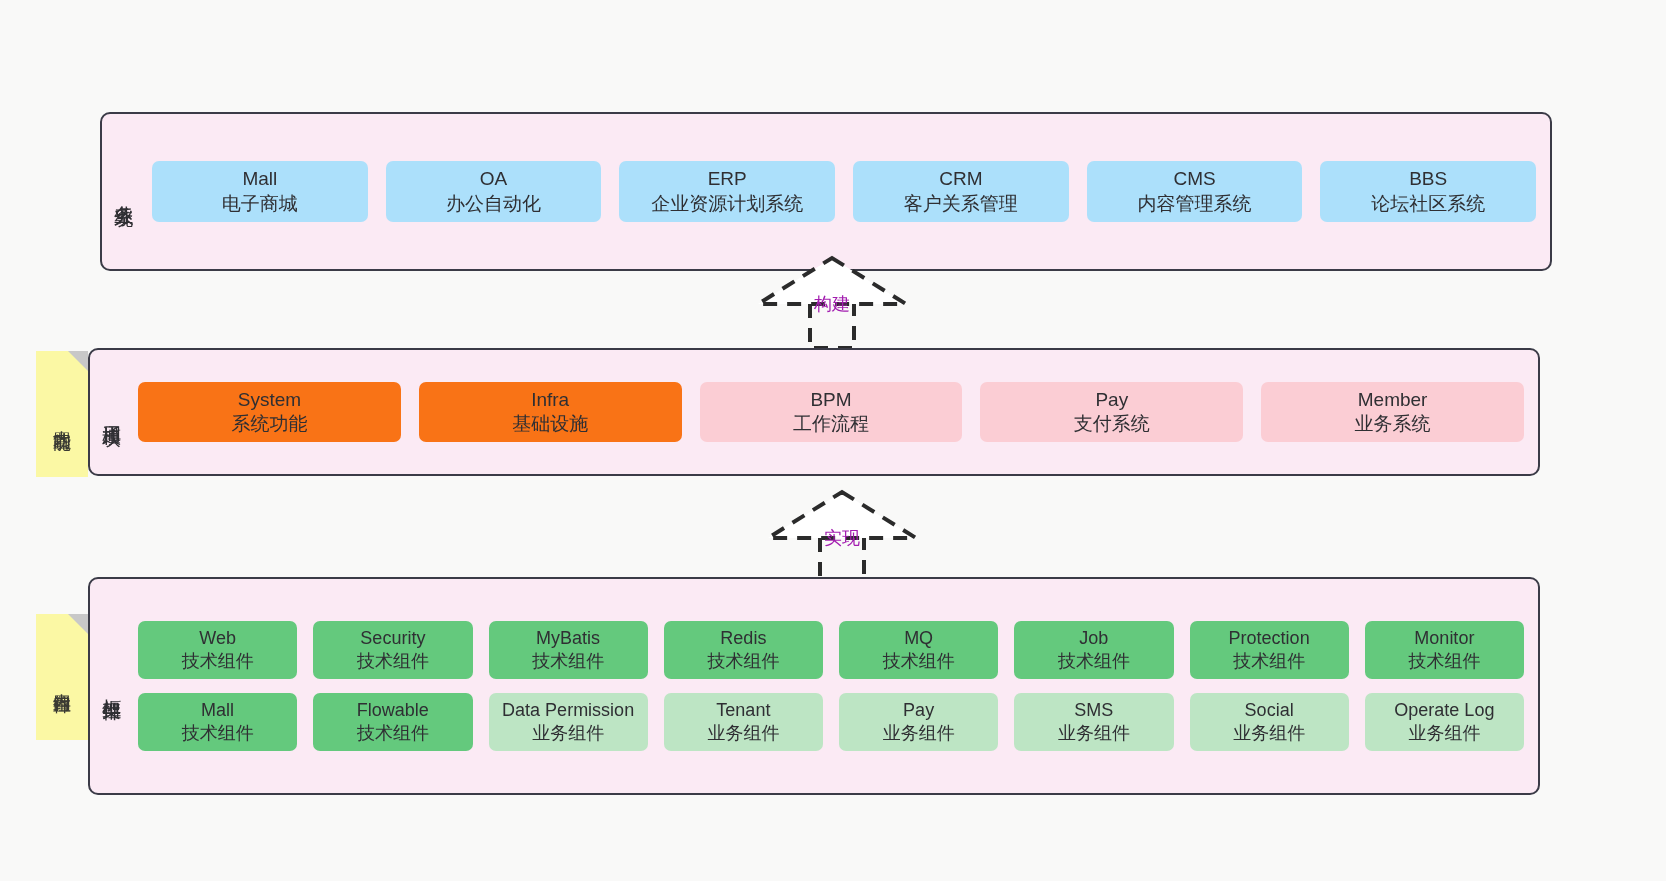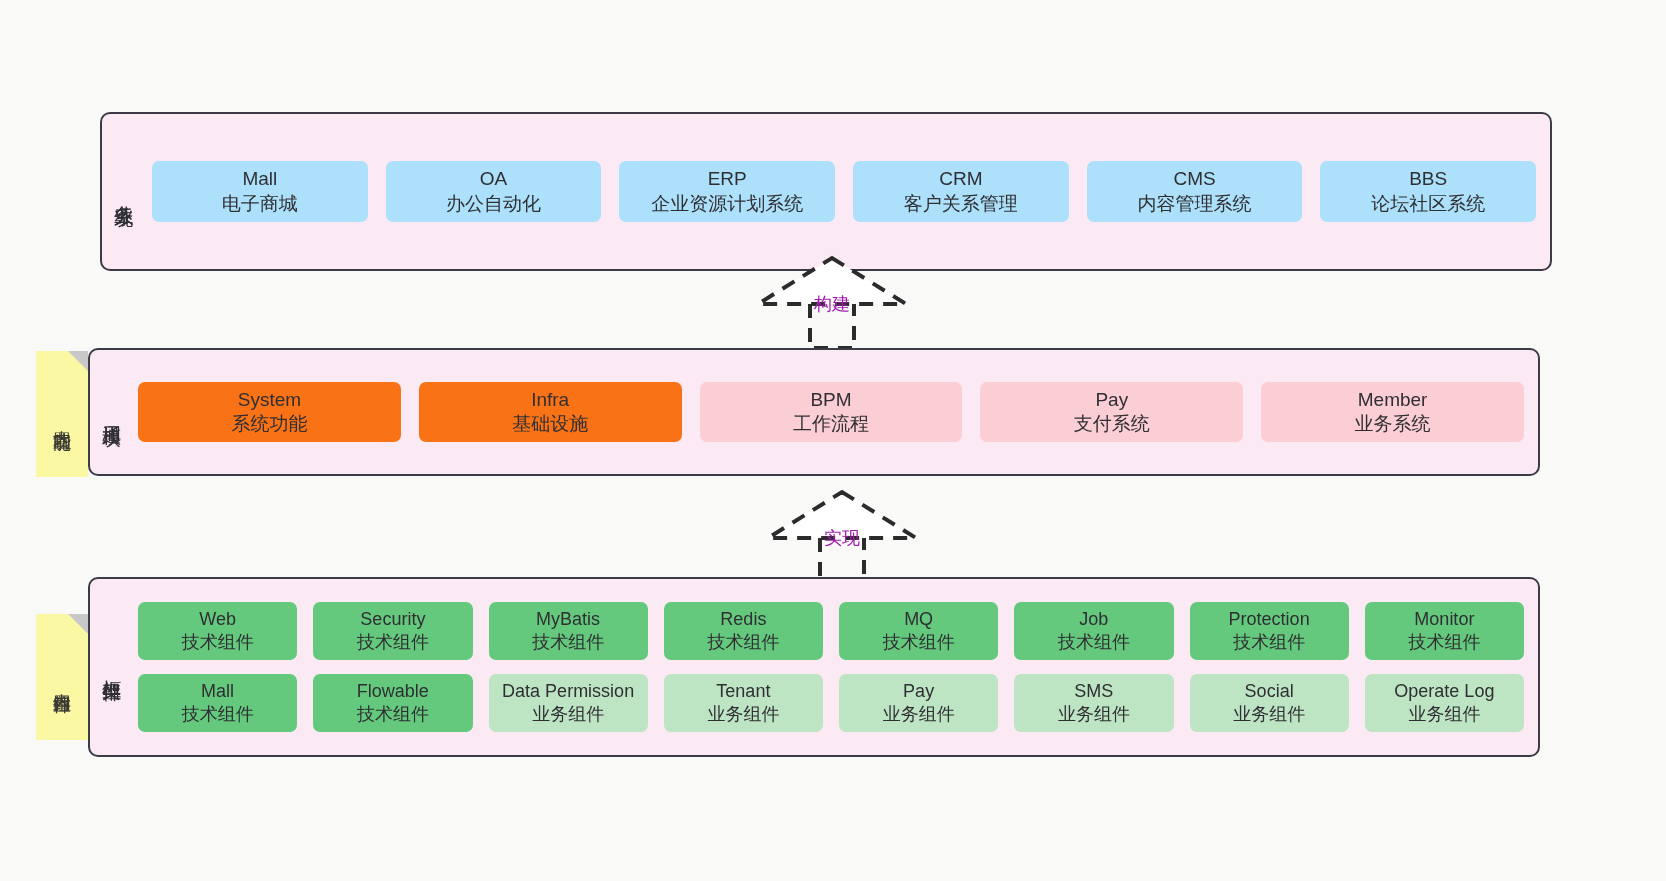--- a/index.html
+++ b/index.html
@@ -85,21 +85,21 @@
   
   .c-blue       { background: #ace0fb; }
   .c-red        { background: #f97316; }
   .c-pink       { background: #fbcdd4; }
   .c-green      { background: #64c97d; }
   .c-lightgreen { background: #bde5c4; align-items: center; }
 
   
   #layer-business  { left: 100px;  top: 112px; width: 1452px; height: 159px; }
   #layer-modules   { left: 88px;  top: 348px; width: 1452px; height: 128px; }
-  #layer-framework { left: 88px;  top: 577px; width: 1452px; height: 180px; }
+  #layer-framework { left: 88px;  top: 577px; width: 1452px; height: 218px; }
 
   #layer-business .layer-body  { padding-left: 6px; }
   #layer-framework .row { gap: 16px; }
   #layer-framework .node { font-size: 18px; }
   #layer-framework .layer-body { gap: 14px; }
 
   
   .sticky {
     position: absolute;
     width: 52px;

